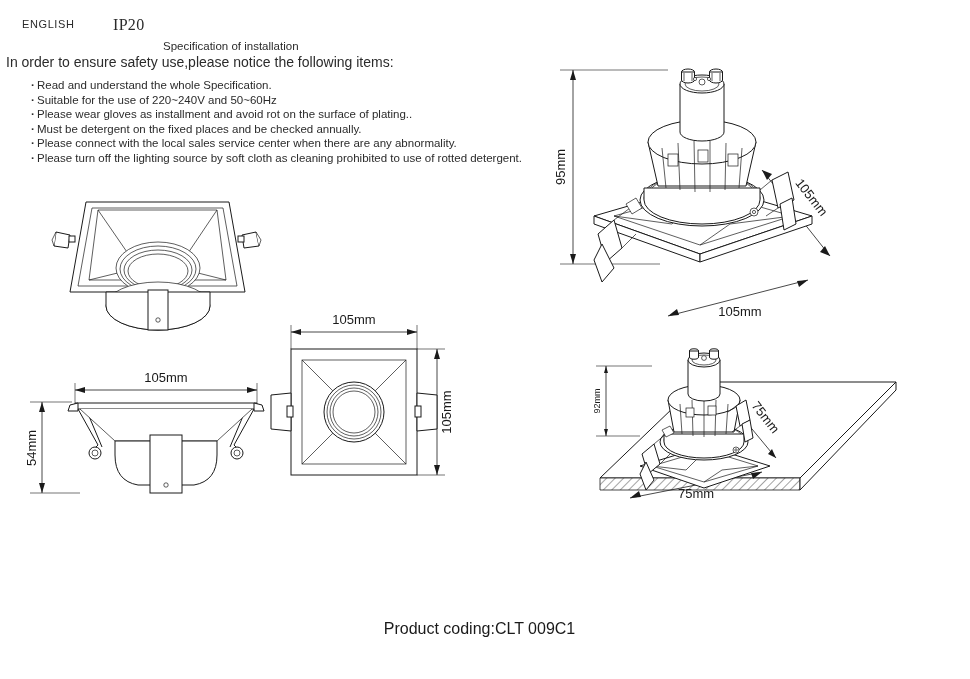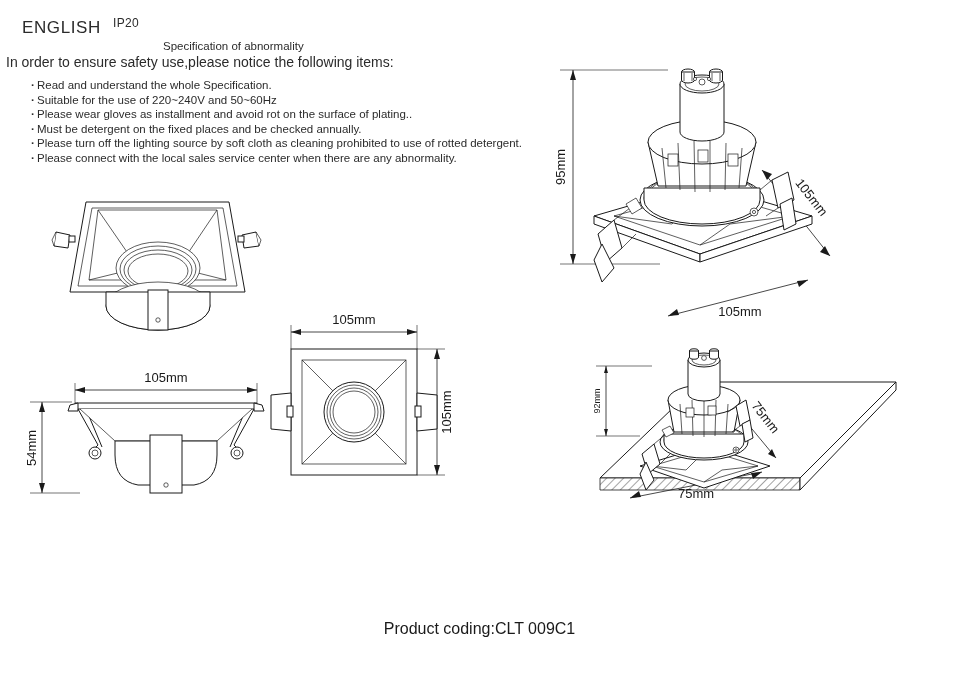--- a/index.html
+++ b/index.html
@@ -15,31 +15,32 @@
     font-family: "Liberation Sans", sans-serif;
     color: #1a1a1a;
     overflow: hidden;
   }
 
   
   .header-lang {
     position: absolute;
     left: 22px;
     top: 18px;
-    font-size: 17px;
+    font-size: 11px;
     letter-spacing: 0.6px;
     color: #2b2b2b;
   }
   .header-ip {
     position: absolute;
     left: 113px;
     top: 16px;
-    font-size: 12px;
+    font-size: 16px;
     letter-spacing: 0.3px;
     color: #2b2b2b;
+    font-family: Liberation Serif, serif;
   }
   .spec-title {
     position: absolute;
     left: 163px;
     top: 40px;
     font-size: 11.5px;
     color: #2b2b2b;
   }
   .spec-intro {
     position: absolute;
@@ -113,30 +114,30 @@
     text-align: center;
     font-size: 16px;
     color: #1a1a1a;
   }
 </style>
 </head>
 <body>
 
 <div class="header-lang">ENGLISH</div>
 <div class="header-ip">IP20</div>
-<div class="spec-title">Specification of abnormality</div>
+<div class="spec-title">Specification of installation</div>
 <div class="spec-intro">In order to ensure safety use,please notice the following items:</div>
 
 <ul class="bullet-list">
   <li>Read and understand the whole Specification.</li>
   <li>Suitable for the use of 220~240V and 50~60Hz</li>
   <li>Please wear gloves as installment and avoid rot on the surface of plating..</li>
   <li>Must be detergent on the fixed places and be checked annually.</li>
+  <li>Please connect with the local sales service center when there are any abnormality.</li>
   <li>Please turn off the lighting source by soft cloth as cleaning prohibited to use of rotted detergent.</li>
-  <li>Please connect with the local sales service center when there are any abnormality.</li>
 </ul>
 
 <svg width="0" height="0" style="position:absolute" aria-hidden="true">
   <defs>
     <pattern id="hatchPattern" patternUnits="userSpaceOnUse" width="6" height="6" patternTransform="rotate(45)">
       <rect width="6" height="6" fill="#ffffff"></rect>
       <line x1="0" y1="0" x2="0" y2="6" stroke="#1a1a1a" stroke-width="0.8"></line>
     </pattern>
   </defs>
 </svg>

